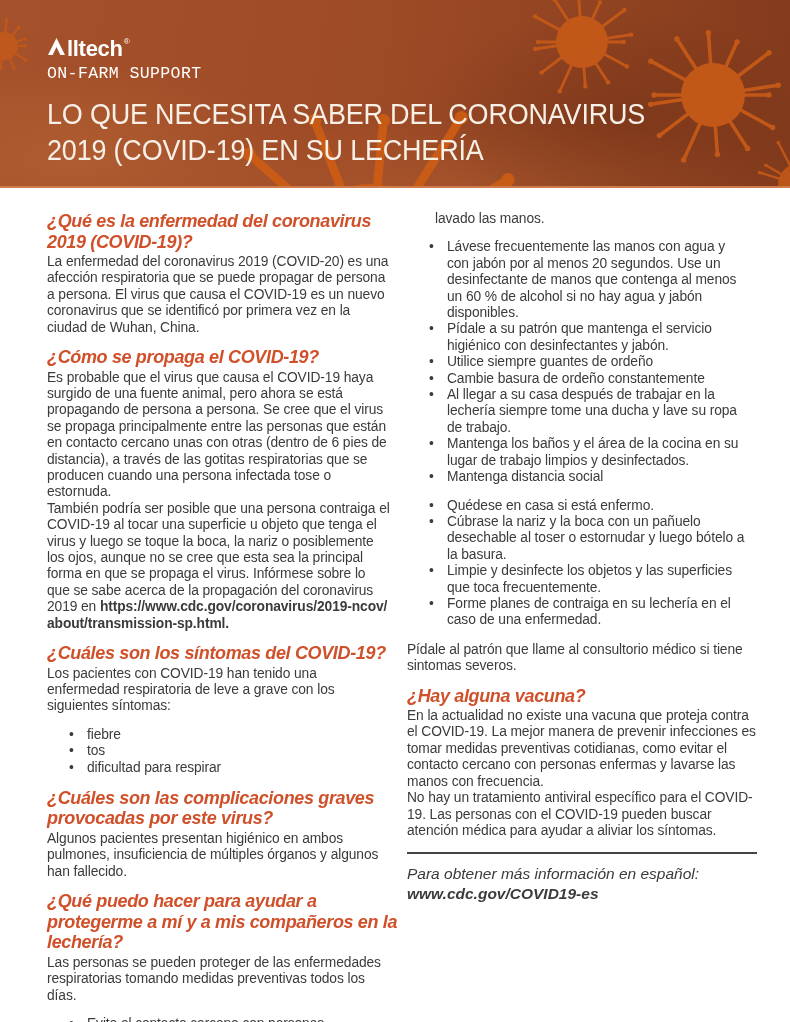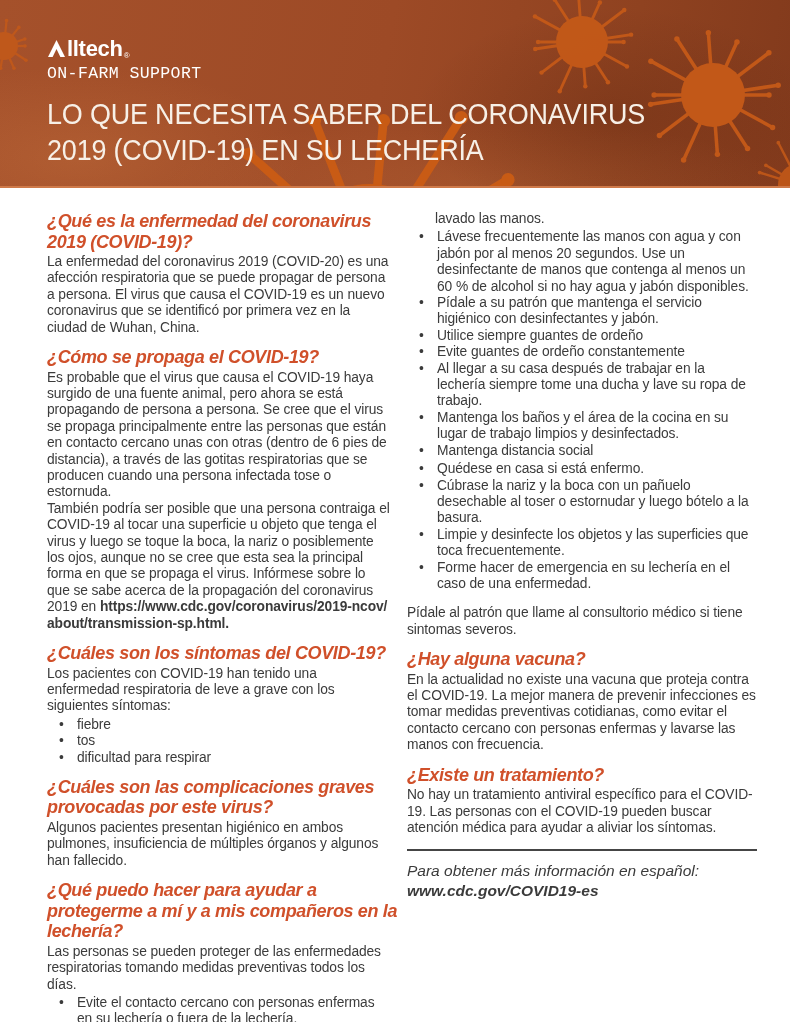--- a/index.html
+++ b/index.html
@@ -18,21 +18,21 @@
     border-bottom:2px solid #cf7a4a;
     background:
       radial-gradient(ellipse 320px 130px at 10% 85%, rgba(224,140,78,0.22), transparent 70%),
       radial-gradient(ellipse 280px 150px at 78% 62%, rgba(70,25,8,0.22), transparent 72%),
       radial-gradient(ellipse 420px 90px at 60% 100%, rgba(235,150,85,0.15), transparent 75%),
       linear-gradient(100deg,#a5512b 0%,#9d4a26 48%,#8f4220 78%,#823a1c 100%);
     overflow:hidden;
   }
   .hero-art{position:absolute;inset:0;width:100%;height:100%;}
   .hero-inner{position:relative;z-index:2;padding:38px 40px 0 47px;}
-  .logo{display:flex;align-items:flex-end;color:#ffffff;line-height:1;}
+  .logo{display:flex;align-items:flex-start;color:#ffffff;line-height:1;}
   .logo-mark{display:inline-block;margin-right:1px;}
   .logo-rest{font-size:22px;font-weight:700;letter-spacing:-0.3px;}
   .logo-reg{font-size:8px;font-weight:400;vertical-align:super;margin-left:1px;}
   .program{
     color:#ffffff;font-size:16.5px;font-weight:400;
     letter-spacing:0.4px;margin-top:4px;font-family:Liberation Mono, monospace;
   }
   .title{
     margin:13px 0 0 0;
     color:#f7f0e7;
@@ -58,21 +58,21 @@
     letter-spacing:-0.35px;
     margin:11px -14px 2px 0;
     font-style:italic;
   }
   .para{
     font-size:13.8px;line-height:16.4px;margin:0;
     letter-spacing:-0.1px;
   }
   .para strong{font-weight:700;word-break:break-word;}
   .continuation{padding-left:28px;}
-  .bullet-list{list-style:none;margin:2px;padding:0;}
+  .bullet-list{list-style:none;margin:12px;padding:0;}
   .bullet-item{
     position:relative;padding-left:28px;
     font-size:13.8px;line-height:16.4px;letter-spacing:-0.1px;
   }
   .bullet-item::before{
     content:"\2022";
     position:absolute;left:10px;top:0;
   }
   .bullet-list + .para{margin-top:13px;}
   .rule{
@@ -281,35 +281,34 @@
         <ul class="bullet-list">
           <li class="bullet-item">Evite el contacto cercano con personas enfermas en su lechería o fuera de la lechería.</li>
         </ul>
       </section>
     <section class="col col-right" id="col-right">
         <p class="para continuation"><span>lavado las manos.</span></p>
         <ul class="bullet-list">
           <li class="bullet-item">Lávese frecuentemente las manos con agua y con jabón por al menos 20 segundos. Use un desinfectante de manos que contenga al menos un 60 % de alcohol si no hay agua y jabón disponibles.</li>
           <li class="bullet-item">Pídale a su patrón que mantenga el servicio higiénico con desinfectantes y jabón.</li>
           <li class="bullet-item">Utilice siempre guantes de ordeño</li>
-          <li class="bullet-item">Evite guantes de ordeño constantemente</li>
+          <li class="bullet-item">Cambie basura de ordeño constantemente</li>
           <li class="bullet-item">Al llegar a su casa después de trabajar en la lechería siempre tome una ducha y lave su ropa de trabajo.</li>
           <li class="bullet-item">Mantenga los baños y el área de la cocina en su lugar de trabajo limpios y desinfectados.</li>
           <li class="bullet-item">Mantenga distancia social</li>
         </ul>
         <ul class="bullet-list">
           <li class="bullet-item">Quédese en casa si está enfermo.</li>
           <li class="bullet-item">Cúbrase la nariz y la boca con un pañuelo desechable al toser o estornudar y luego bótelo a la basura.</li>
           <li class="bullet-item">Limpie y desinfecte los objetos y las superficies que toca frecuentemente.</li>
-          <li class="bullet-item">Forme hacer de emergencia en su lechería en el caso de una enfermedad.</li>
+          <li class="bullet-item">Forme planes de contraiga en su lechería en el caso de una enfermedad.</li>
         </ul>
         <p class="para"><span>Pídale al patrón que llame al consultorio médico si tiene sintomas severos.</span></p>
         <h2 class="sec-heading">¿Hay alguna vacuna?</h2>
         <p class="para"><span>En la actualidad no existe una vacuna que proteja contra el COVID-19. La mejor manera de prevenir infecciones es tomar medidas preventivas cotidianas, como evitar el contacto cercano con personas enfermas y lavarse las manos con frecuencia.</span></p>
-        <h2 class="sec-heading">¿Existe un tratamiento?</h2>
         <p class="para"><span>No hay un tratamiento antiviral específico para el COVID-19. Las personas con el COVID-19 pueden buscar atención médica para ayudar a aliviar los síntomas.</span></p>
         <hr class="rule">
         <div class="footer-note">
           <p class="note-line">Para obtener más información en español:</p>
           <p class="note-line note-url">www.cdc.gov/COVID19-es</p>
         </div>
       </section>
   </main>
 
 </div>

